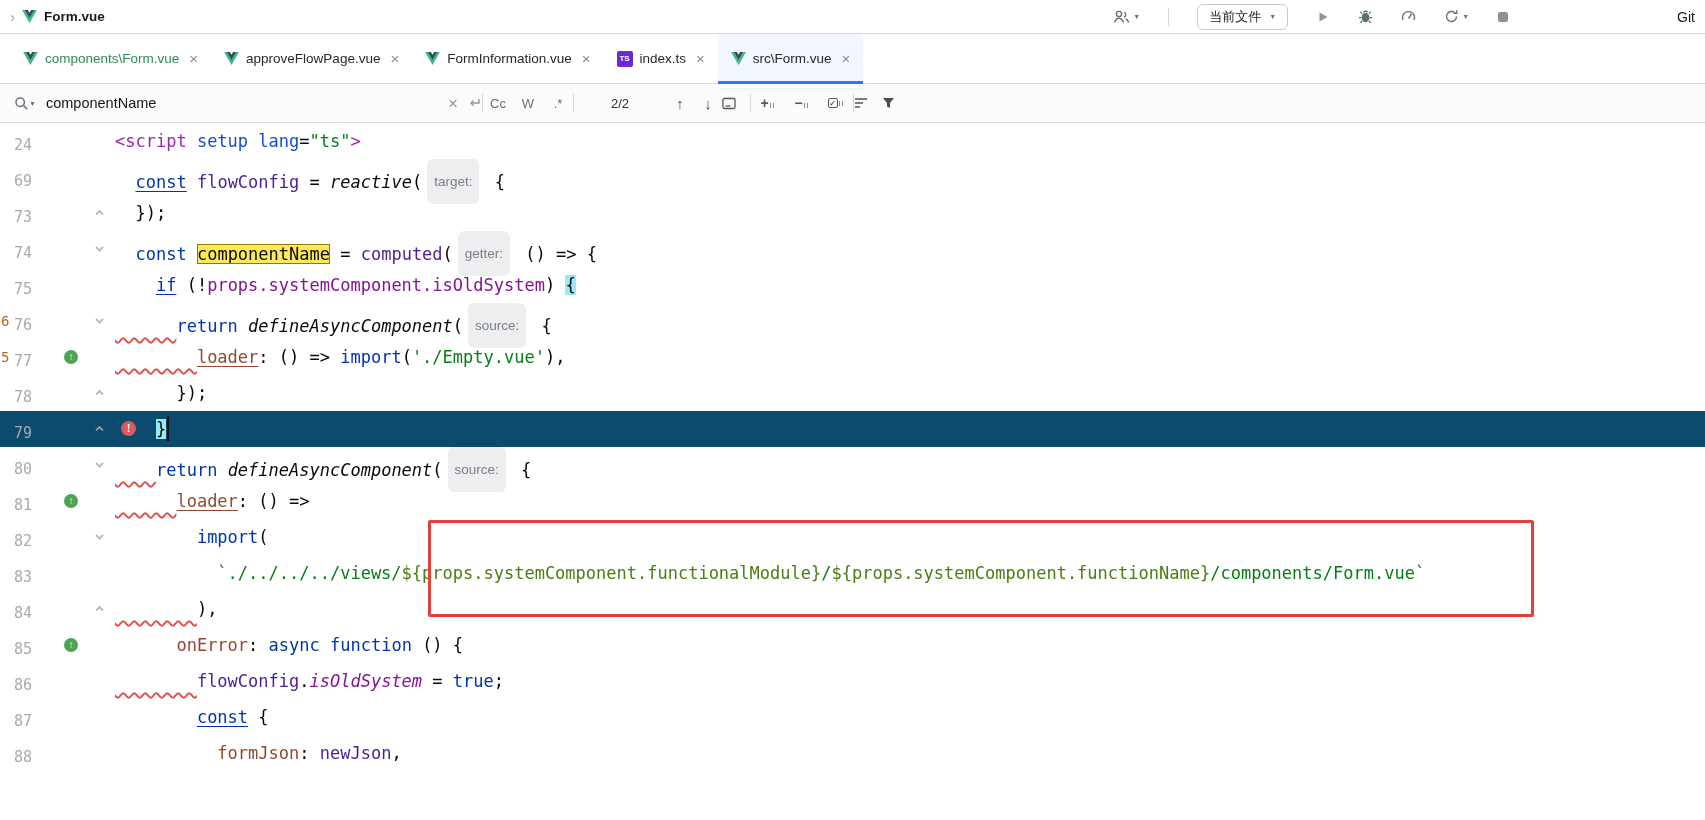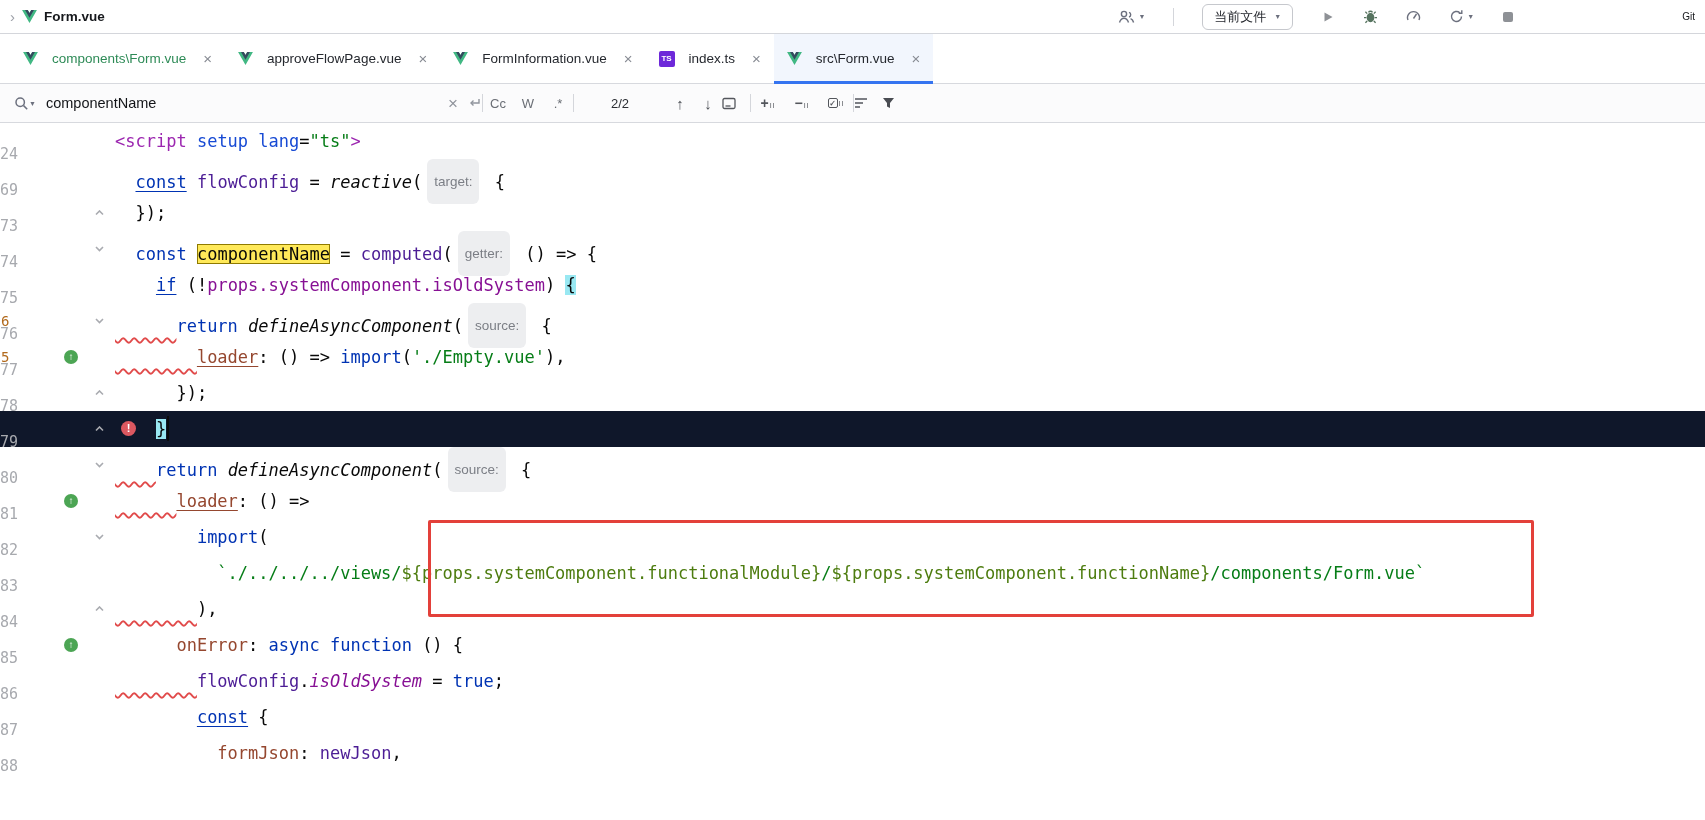--- a/index.html
+++ b/index.html
@@ -12,26 +12,26 @@
   .tb-chev{color:#9DA0A8;font-size:15px}
   .tab-ic svg,.vue-logo svg{display:block}
   .tb-title{font-size:13.5px;font-weight:700;color:#16181C}
   .tb-right{margin-left:auto;display:flex;align-items:center;gap:28px}
   .vdiv{width:1px;height:18px;background:#D4D6DB}
   .tb-ic{display:flex;align-items:center;gap:3px;color:#6C707E}
   .caret-sm{font-size:7px;color:#6C707E}
   .cfg-btn{display:flex;align-items:center;gap:8px;height:26px;padding:0 11px;
     border:1px solid #C6C8CD;border-radius:6px;background:#fff;font-size:13px;
     color:#1F2228;font-family:"Liberation Sans","DejaVu Sans",sans-serif}
-  .tb-git{font-size:10px;margin-left:140px;color:#16181C}
+  .tb-git{font-size:14px;margin-left:140px;color:#16181C}
 
   
   .tabbar{height:50px;display:flex;align-items:stretch;padding-left:10px;
     border-bottom:1px solid #D7D9DE;background:#fff}
-  .tab{display:flex;align-items:center;gap:14px;padding:0 13px;position:relative;
+  .tab{display:flex;align-items:center;gap:7px;padding:0 13px;position:relative;
     font-size:13.5px;color:#25282E;cursor:default;white-space:nowrap}
   .tab.active{background:#F2F6FD}
   .tab.active::after{content:"";position:absolute;left:0;right:0;bottom:-1px;height:3px;background:#3574F0}
   .tab-close{color:#878B93;font-size:15px;margin-left:3px}
   .ts-badge{width:16px;height:16px;background:#6d28d9;border-radius:2px;color:#fff;
     font-size:8px;font-weight:700;display:flex;align-items:center;justify-content:center}
 
   
   .searchbar{height:39px;display:flex;align-items:center;border-bottom:1px solid #D7D9DE;
     background:#FBFBFC;padding-left:14px;font-size:13px;color:#53565C}
@@ -44,23 +44,23 @@
   .sb-nav{width:28px;text-align:center;font-size:15px;color:#4E5157}
   .sb-sel{width:34px;display:flex;justify-content:center;align-items:baseline;color:#53565C}
   .sb-sel .g{font-size:14px;font-weight:700}
   .sb-sel .chk{width:10px;height:10px;border:1.3px solid #53565C;border-radius:2px;
     font-size:8px;line-height:9px;text-align:center;font-weight:700}
   .sb-sel .s{font-size:7px;margin-left:1px;letter-spacing:1px}
 
   
   .editor{position:relative;height:697px;background:#fff}
   .crow{display:flex;height:36px;width:1705px;position:relative}
-  .crow.current{background:#0f172a}
+  .crow.current{background:#0c4a6e}
   .gutter{flex:none;width:115px;position:relative;height:36px}
-  .lnum{position:absolute;left:0;top:13px;width:46px;text-align:left;line-height:36px;
+  .lnum{position:absolute;left:0;top:4px;width:46px;text-align:center;line-height:36px;
     font-family:"DejaVu Sans Mono",monospace;font-size:15px;color:#A7A9AE}
   .edge{position:absolute;left:1px;top:0;line-height:36px;
     font-family:"DejaVu Sans Mono",monospace;font-size:14px;color:#B26A1D}
   .gimpl{position:absolute;left:64px;top:11px;width:14px;height:14px;border-radius:50%;
     background:#4CA554;color:#fff;font-size:10px;line-height:14px;text-align:center;font-weight:700}
   .fold{position:absolute;left:95px;top:15px;line-height:0}
   .gerr{position:absolute;left:121px;top:10px;width:15px;height:15px;border-radius:50%;
     background:#DB5860;color:#fff;font-weight:700;font-size:11px;line-height:15px;text-align:center}
   pre.code{flex:1;margin:0;font-family:"DejaVu Sans Mono",monospace;font-size:17px;
     line-height:36px;white-space:pre;color:#080808}

